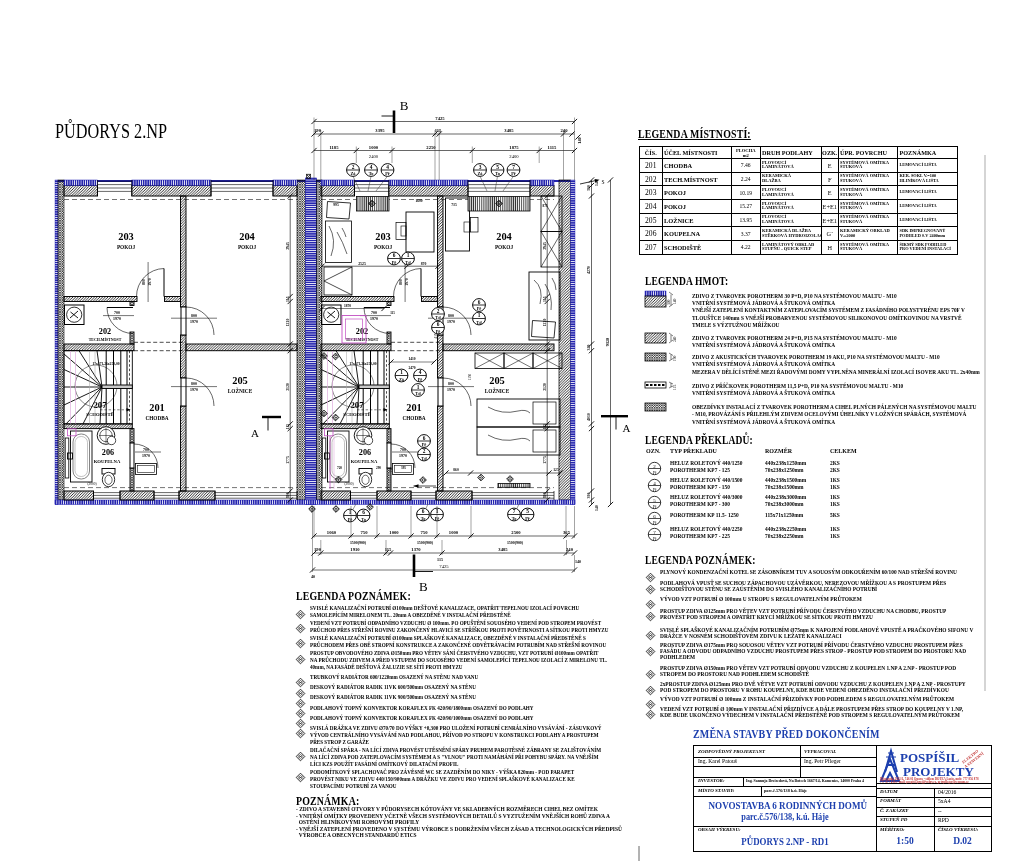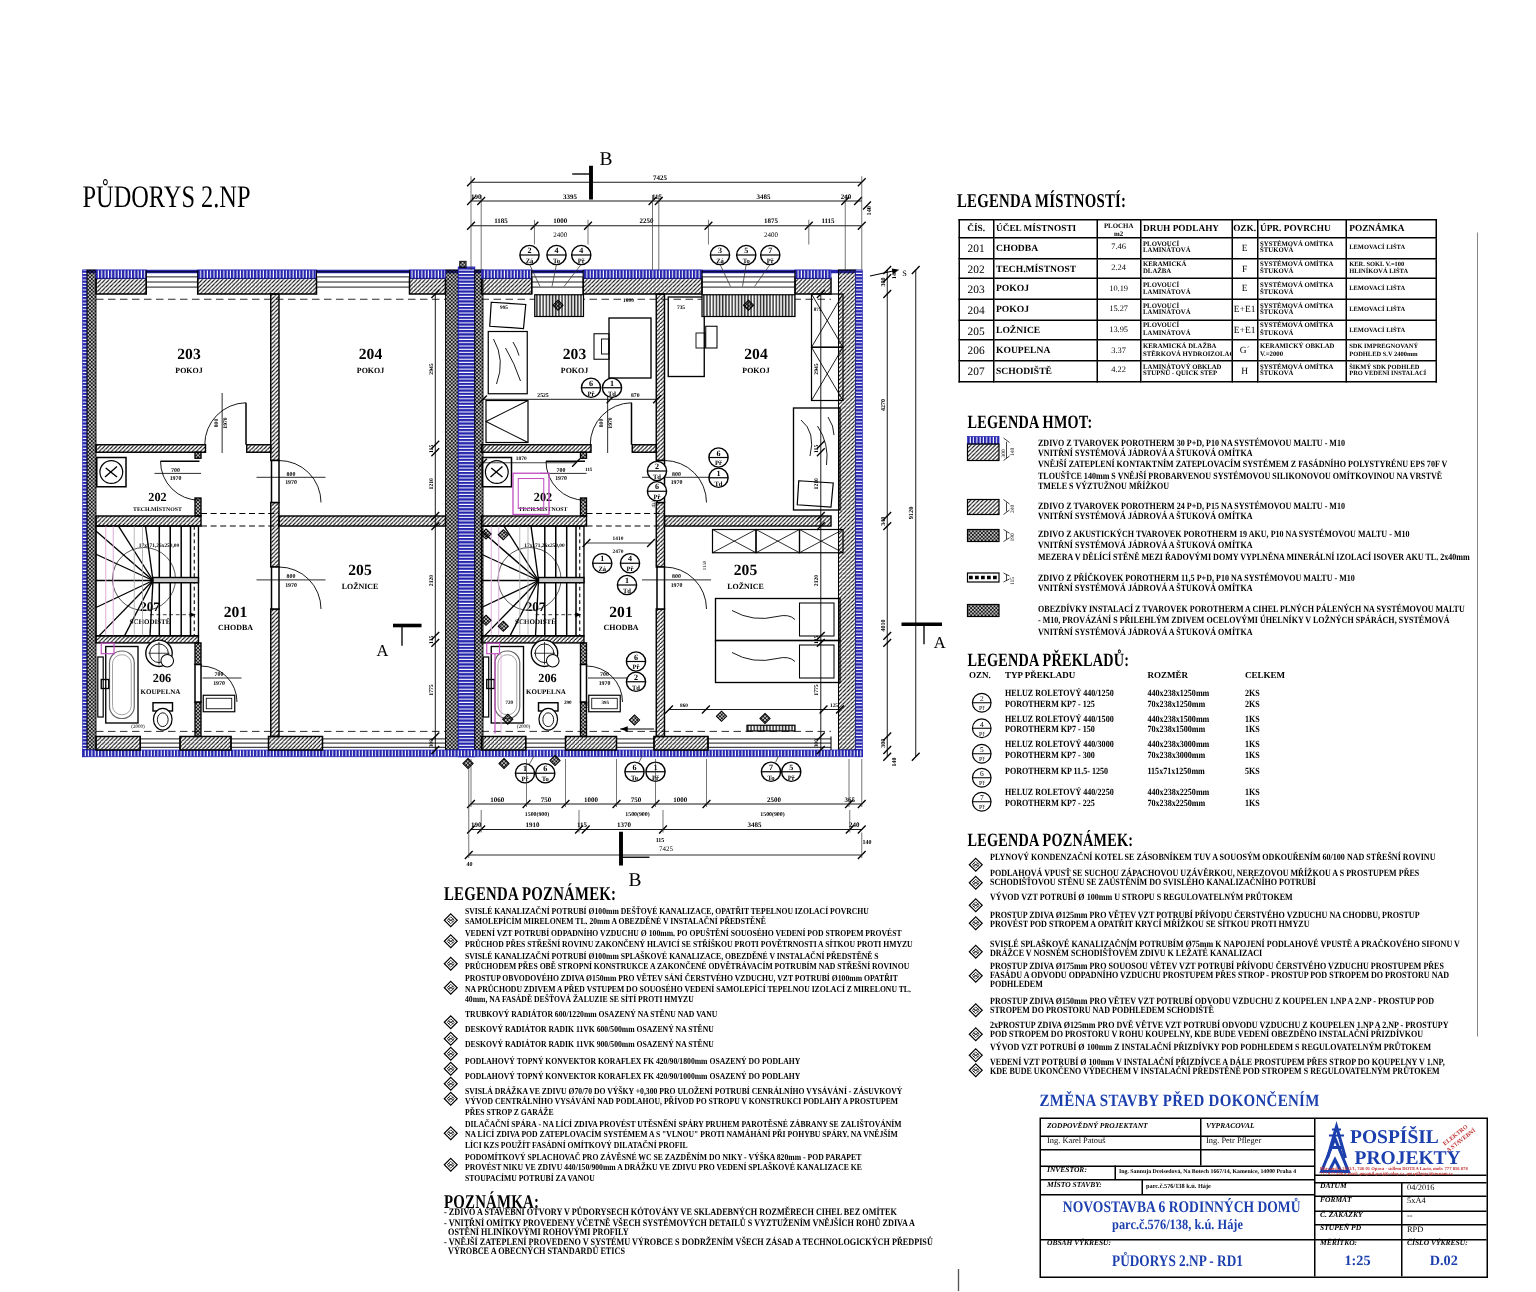--- a/index.html
+++ b/index.html
@@ -977,21 +977,21 @@
         <line x1="414" y1="571.5" x2="433" y2="571.5" stroke="#000" stroke-width="0.9"></line>
         <text x="419" y="590.5" font-family="Liberation Serif" font-size="13" font-weight="normal" fill="#000" text-anchor="start">B</text>
       </g>
 
 <g>
         <line x1="985" y1="155" x2="985" y2="691" stroke="#888" stroke-width="0.7"></line>
         <line x1="639" y1="846" x2="639" y2="861" stroke="#555" stroke-width="0.9"></line>
       </g>
 </svg>
 
-<div style="position:absolute;left:638px;top:126px;">
+<div style="position:absolute;left:638px;top:126px;text-decoration:underline;">
       <div class="ttl" style="font-size:13px">LEGENDA MÍSTNOSTÍ:</div>
     </div>
 
 <div style="position:absolute;left:639px;top:146px;">
       <table id="roomtab" cellspacing="0">
         <tbody>
           <tr style="height:12px">
             <td class="c1 hd">ČÍS.</td>
             <td class="c2 hd">ÚČEL MÍSTNOSTI</td>
             <td class="c3 hd" style="font-size:4.6px">PLOCHA<br>m2</td>
@@ -1382,21 +1382,21 @@
       <div style="position:absolute;left:186px;top:42.5px;white-space:nowrap;font-style:italic;font-weight:bold;font-size:5px">DATUM</div>
       <div style="position:absolute;left:244px;top:42.5px;white-space:nowrap;font-size:5.6px">04/2016</div>
       <div style="position:absolute;left:186px;top:52px;white-space:nowrap;font-style:italic;font-weight:bold;font-size:5px">FORMÁT</div>
       <div style="position:absolute;left:244px;top:52px;white-space:nowrap;font-size:5.6px">5xA4</div>
       <div style="position:absolute;left:186px;top:61.5px;white-space:nowrap;font-style:italic;font-weight:bold;font-size:5px">Č. ZAKÁZKY</div>
       <div style="position:absolute;left:244px;top:61.5px;white-space:nowrap;font-size:5.6px">--</div>
       <div style="position:absolute;left:186px;top:71px;white-space:nowrap;font-style:italic;font-weight:bold;font-size:5px">STUPEŇ PD</div>
       <div style="position:absolute;left:244px;top:71px;white-space:nowrap;font-size:5.6px">RPD</div>
       <div style="position:absolute;left:186px;top:81px;white-space:nowrap;font-style:italic;font-weight:bold;font-size:5px">MĚŘÍTKO:</div>
       <div style="position:absolute;left:182px;top:90px;white-space:nowrap;font-size:9.5px;font-weight:bold;color:#1c3fae">
-        <div style="width:58px;text-align:center">1:25</div>
+        <div style="width:58px;text-align:center">1:50</div>
       </div>
       <div style="position:absolute;left:244px;top:81px;white-space:nowrap;font-style:italic;font-weight:bold;font-size:5px">ČÍSLO VÝKRESU:</div>
       <div style="position:absolute;left:240px;top:90px;white-space:nowrap;font-size:9.5px;font-weight:bold;color:#1c3fae">
         <div style="width:57px;text-align:center">D.02</div>
       </div>
       <svg width="113" height="36" style="position:absolute;left:183px;top:1px" font-family="Liberation Serif">
 <path d="M 8 25 L 14 4 L 20 25 M 10.5 18 L 17.5 18" stroke="#1c3fae" stroke-width="2" fill="none"></path>
 <path d="M 11 6 L 17 6 M 9 10 L 19 10" stroke="#1c3fae" stroke-width="1.2" fill="none"></path>
 <path d="M 4 34 L 13 12 L 22 34 Z M 9 34 L 13 26 L 17 34" stroke="#1c3fae" stroke-width="2" fill="none"></path>
 <text x="23" y="15" font-size="13" font-weight="bold" fill="#1c3fae">POSPÍŠIL</text>

